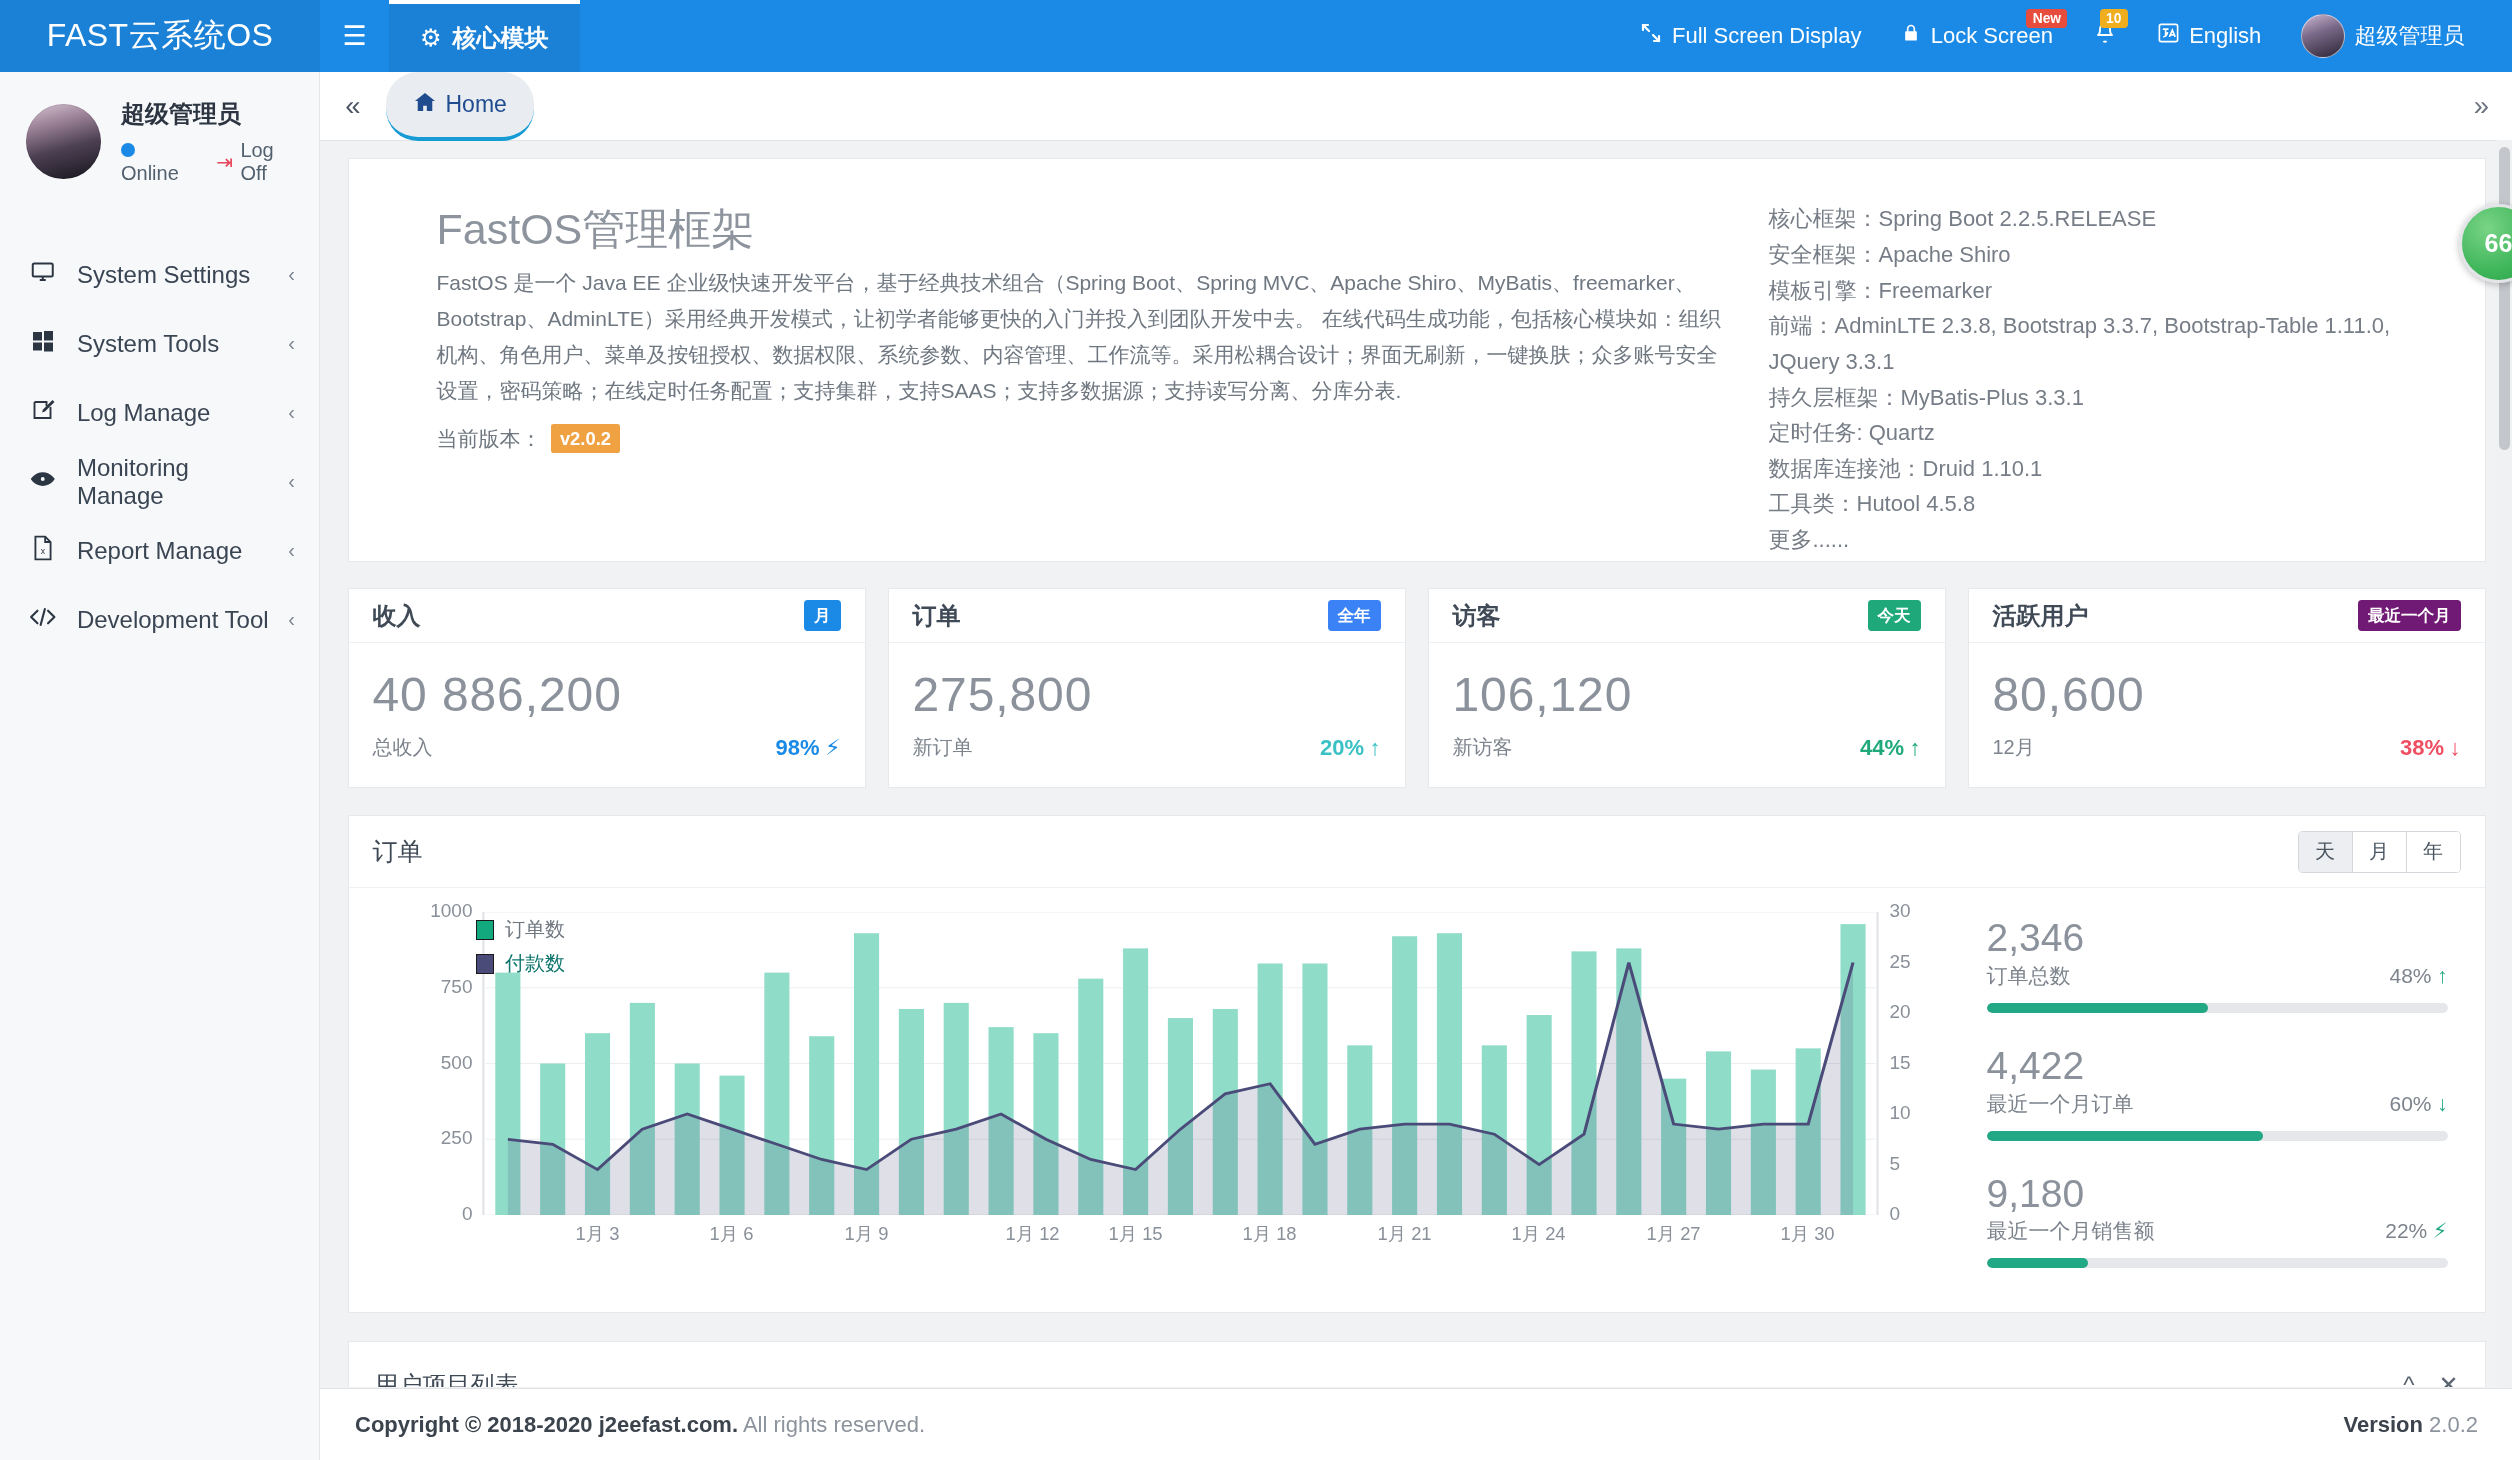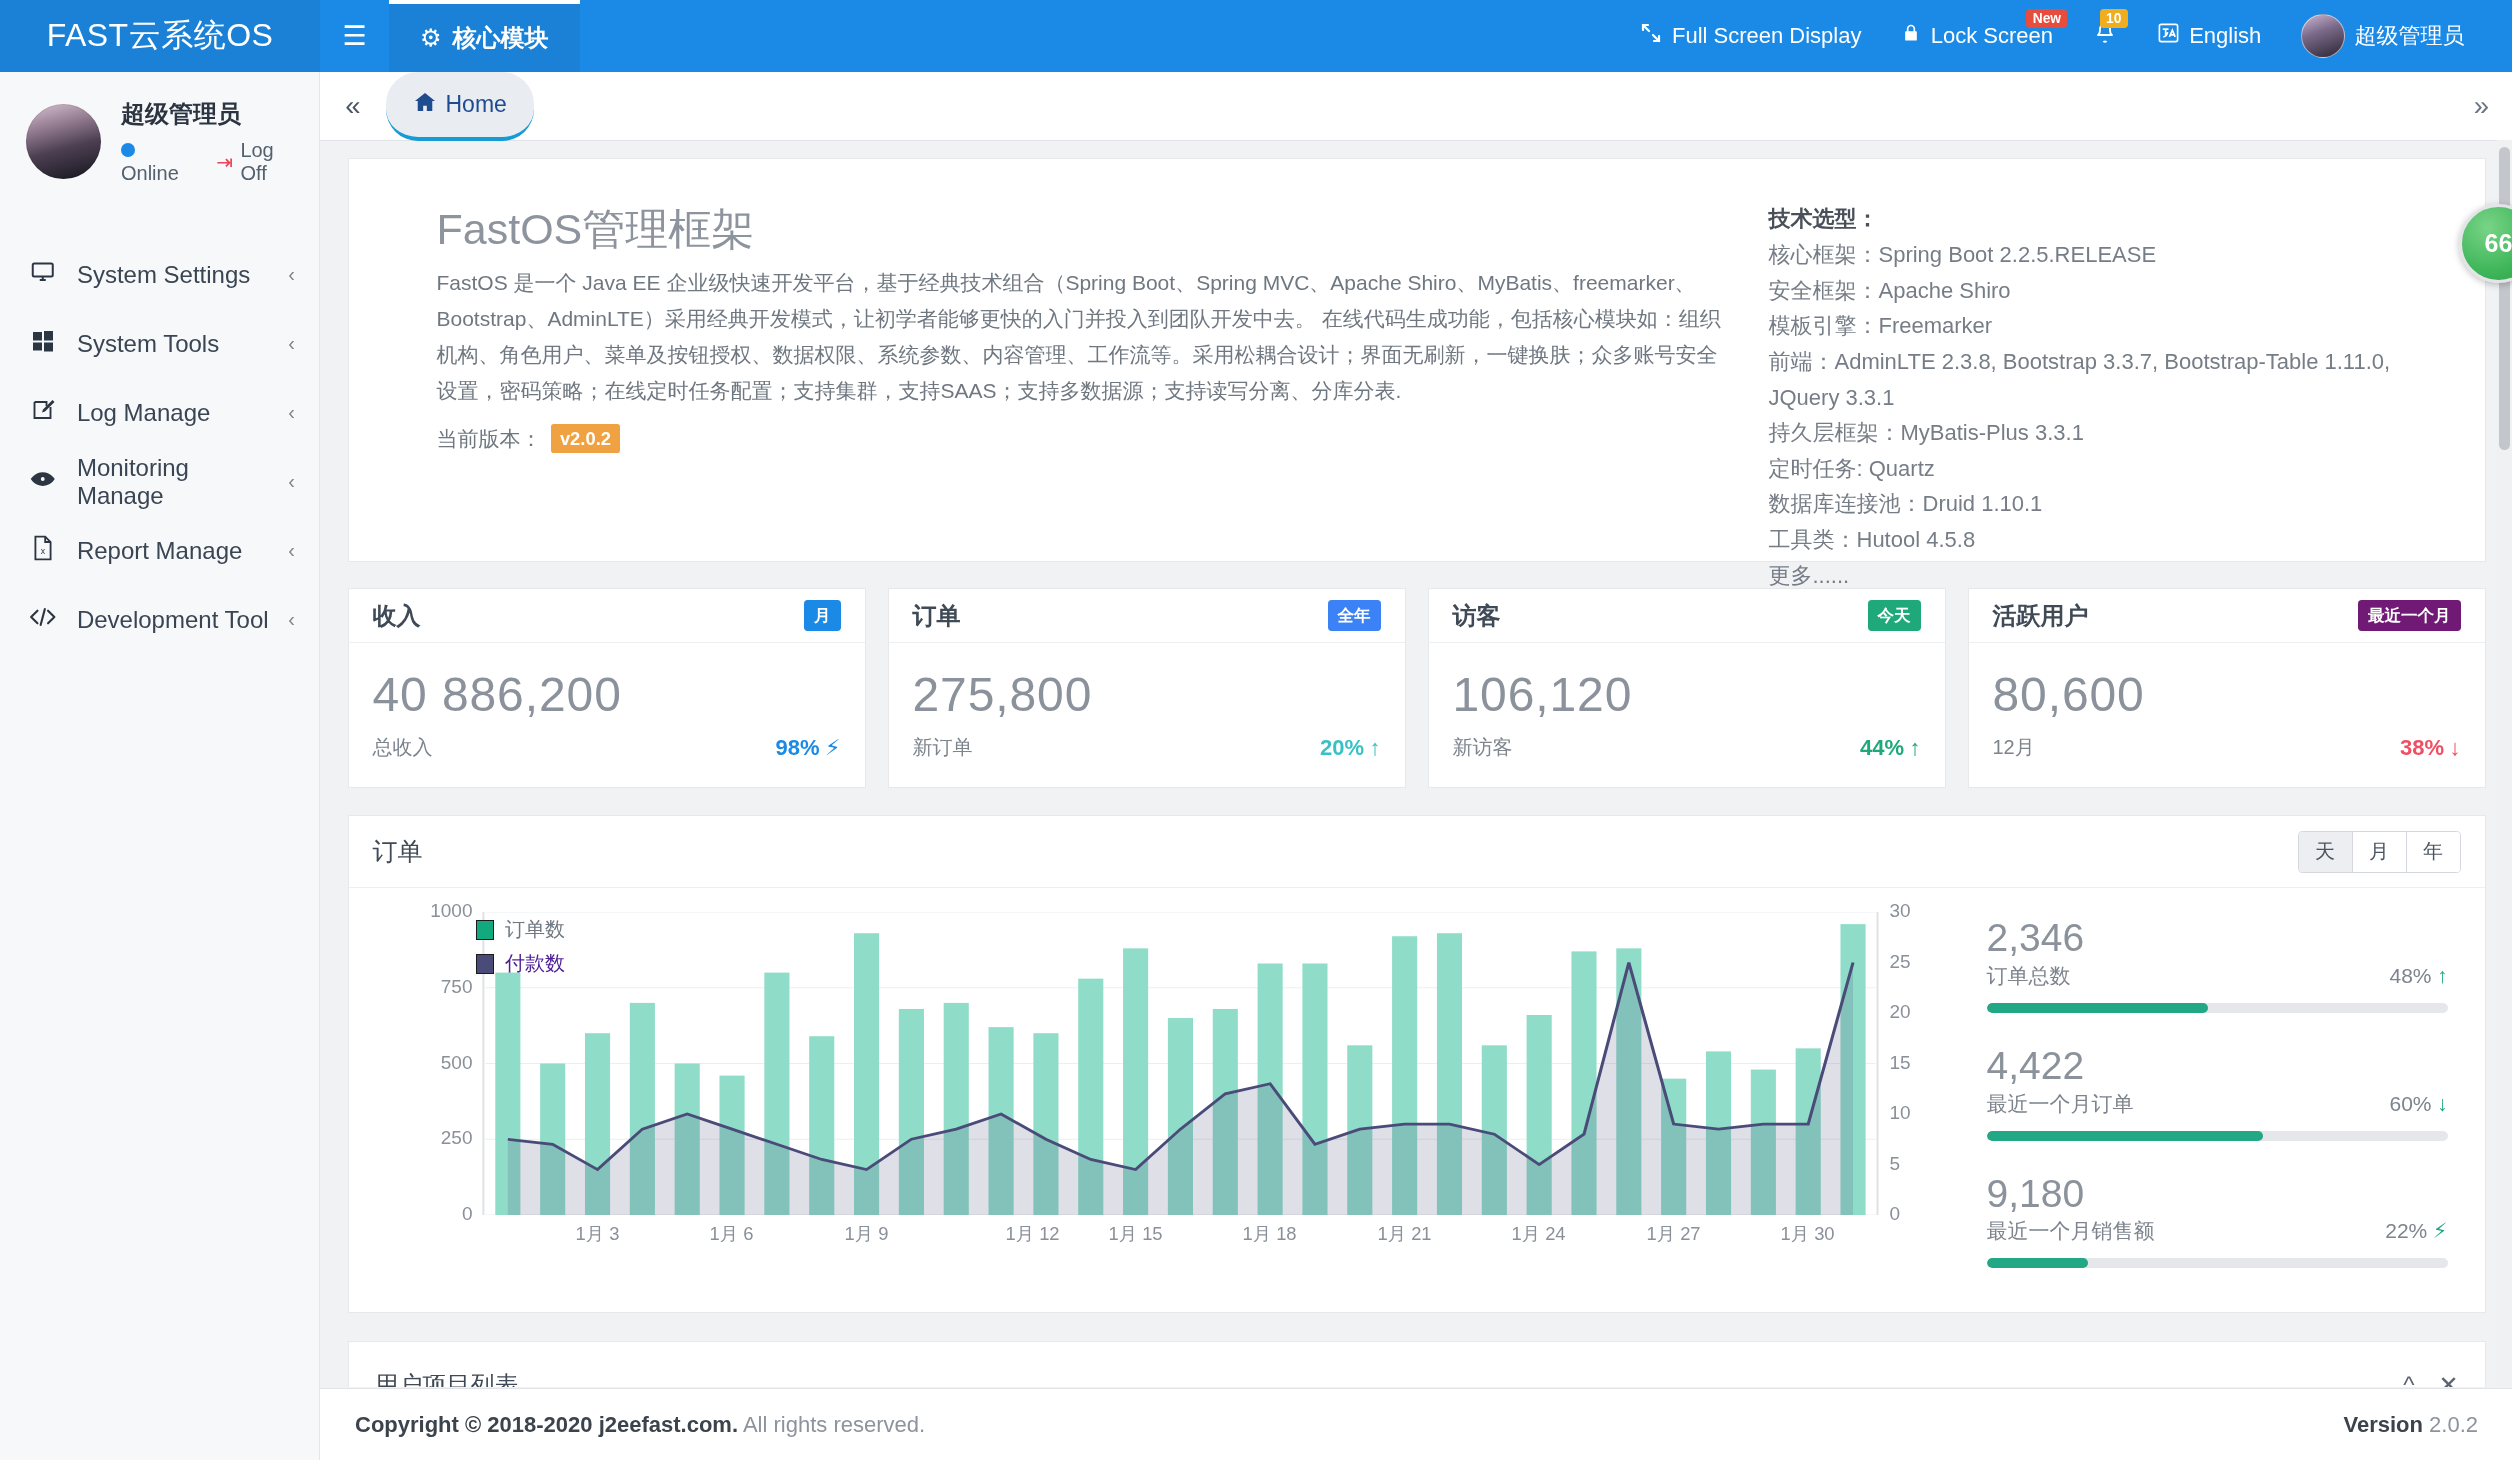--- a/index.html
+++ b/index.html
@@ -340,21 +340,20 @@
     <div class="card hero">
       <div class="hero-left">
         <div class="hero-title">FastOS管理框架</div>
         <div class="hero-desc">FastOS 是一个 Java EE 企业级快速开发平台，基于经典技术组合（Spring Boot、Spring MVC、Apache Shiro、MyBatis、freemarker、Bootstrap、AdminLTE）采用经典开发模式，让初学者能够更快的入门并投入到团队开发中去。 在线代码生成功能，包括核心模块如：组织机构、角色用户、菜单及按钮授权、数据权限、系统参数、内容管理、工作流等。采用松耦合设计；界面无刷新，一键换肤；众多账号安全设置，密码策略；在线定时任务配置；支持集群，支持SAAS；支持多数据源；支持读写分离、分库分表.</div>
         <div class="hero-ver">
           <span>当前版本：</span>
           <span class="ver-badge">v2.0.2</span>
         </div>
       </div>
       <div class="hero-right">
-        <div class="t-head">技术选型：</div>
         <div>核心框架：Spring Boot 2.2.5.RELEASE</div>
         <div>安全框架：Apache Shiro</div>
         <div>模板引擎：Freemarker</div>
         <div>前端：AdminLTE 2.3.8, Bootstrap 3.3.7, Bootstrap-Table 1.11.0, JQuery 3.3.1</div>
         <div>持久层框架：MyBatis-Plus 3.3.1</div>
         <div>定时任务: Quartz</div>
         <div>数据库连接池：Druid 1.10.1</div>
         <div>工具类：Hutool 4.5.8</div>
         <div>更多......</div>
       </div>
@@ -511,21 +510,21 @@
               <div class="xlabel" style="left: 1301px;">1月 27</div>
               <div class="xlabel" style="left: 1435px;">1月 30</div>
             </div>
           <div id="legend" style="position:absolute;left:103px;top:3.7px;">
               <div style="display: flex; align-items: center; gap: 11px; margin-bottom: 7.3px;">
                 <span style="width: 18.4px; height: 20px; display: inline-block; border: 1.8px solid rgb(26, 26, 26); background: rgb(19, 169, 127);"></span>
                 <span style="font-size: 20px; color: rgb(111, 119, 128);">订单数</span>
               </div>
               <div style="display: flex; align-items: center; gap: 11px; margin-bottom: 7.3px;">
                 <span style="width: 18.4px; height: 20px; display: inline-block; border: 1.8px solid rgb(26, 26, 26); background: rgb(74, 75, 120);"></span>
-                <span style="font-size: 20px; color: #4c1d95;">付款数</span>
+                <span style="font-size: 20px; color: #0f766e;">付款数</span>
               </div>
             </div>
         </div>
 
         <div class="side-stats">
           <div class="ss-item">
             <div class="ss-num">2,346</div>
             <div class="ss-row">
               <span class="ss-lbl">订单总数</span>
               <span class="ss-pct">

